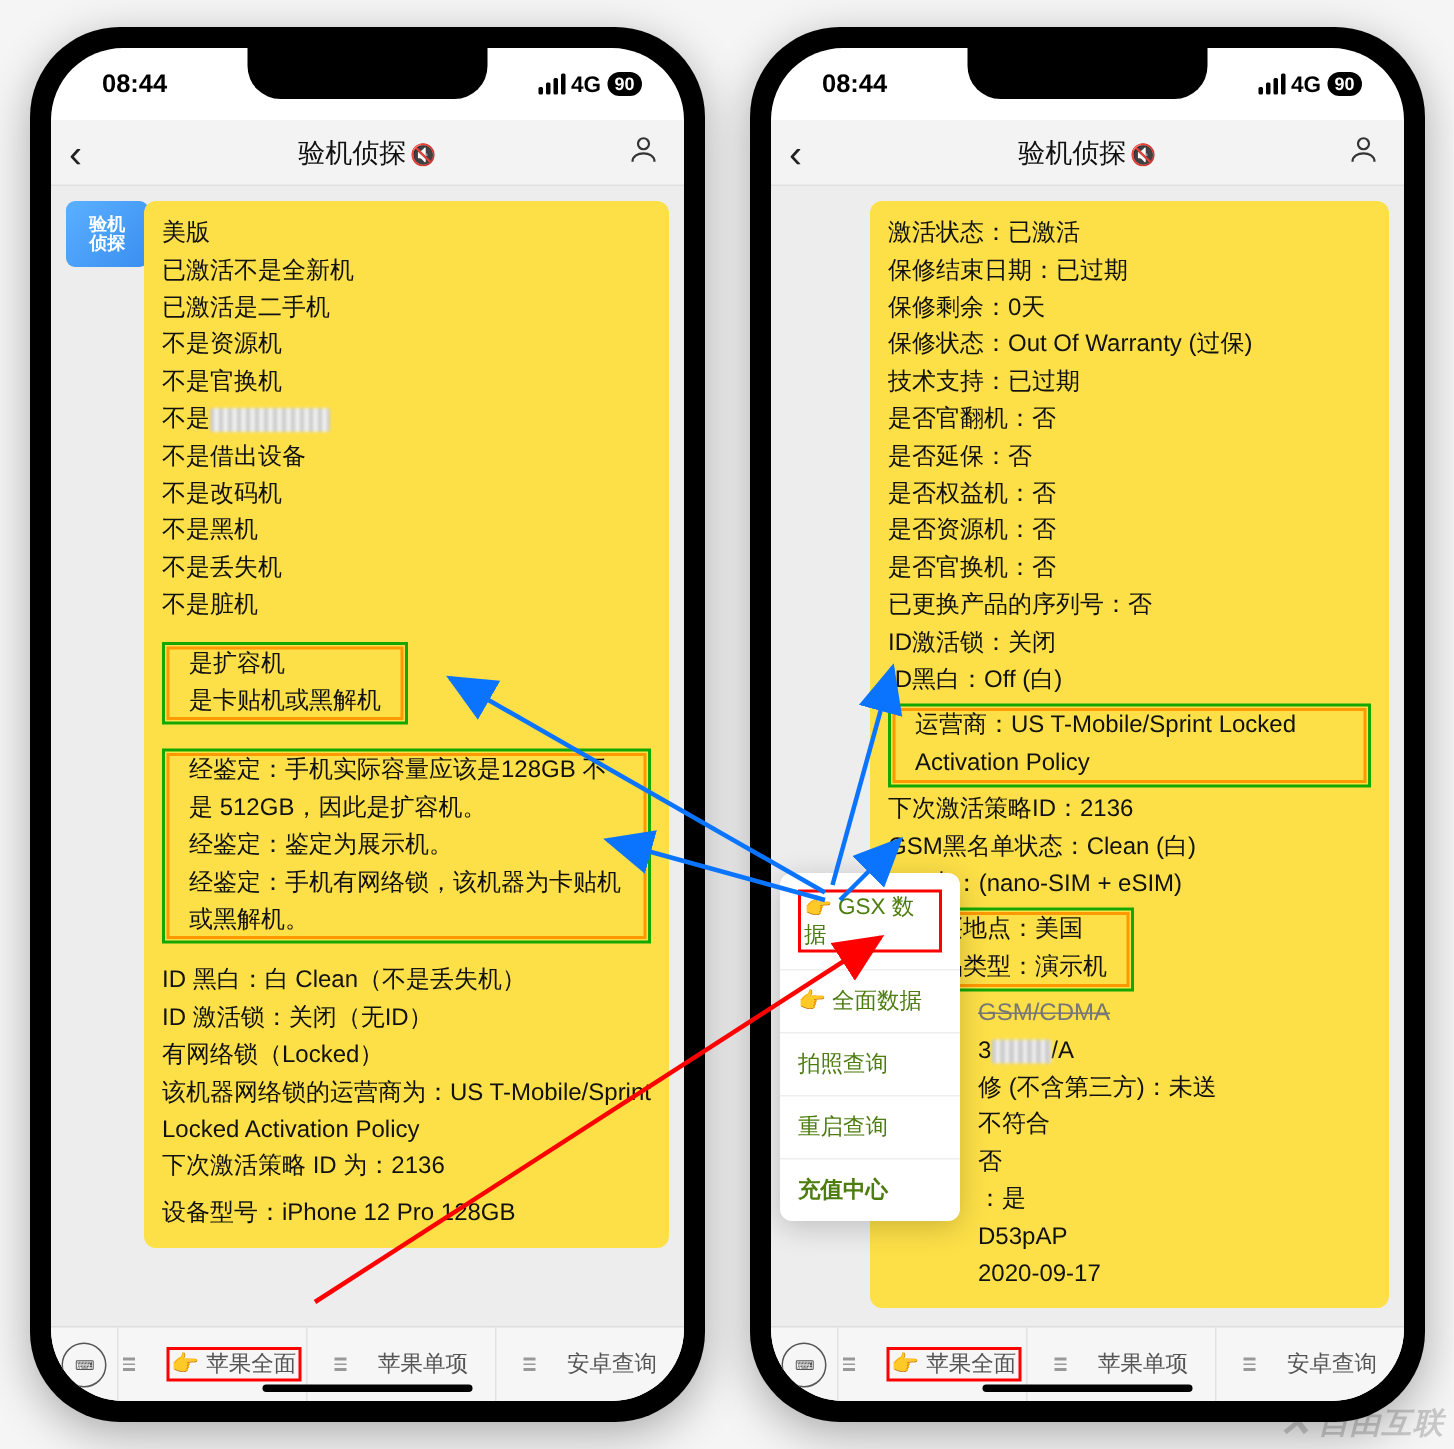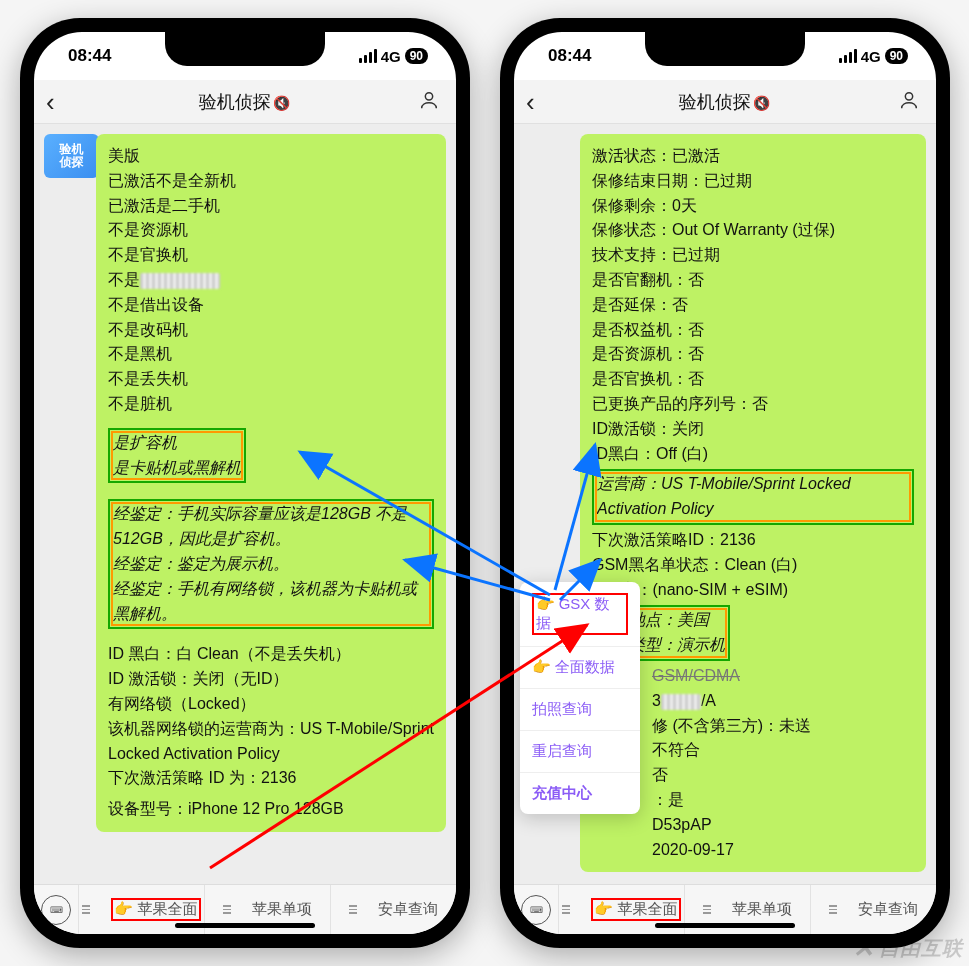--- a/index.html
+++ b/index.html
@@ -83,38 +83,37 @@
     position:absolute; left:10px; top:10px;
     width:55px; height:44px;
     background: linear-gradient(135deg,#5ab0ff,#3a8ef0);
     border-radius:6px;
     color:#fff; font-size:12px; font-weight:700;
     display:flex; align-items:center; justify-content:center;
     text-align:center; line-height:1.1;
     padding:2px;
   }
   .chat-bubble {
-    background:#bef264;
+    background:#fde047;
     border-radius:8px;
     margin-left:54px;
     padding:10px 12px;
     font-size:16px;
     color:#111;
     line-height:1.55;
     position:relative;
   }
   .chat-bubble.r2 { margin-left:0; }
   .highlight-box {
     border:2.5px solid #14a700;
     outline:2px solid #ff9900;
     outline-offset:-5px;
-    padding:1px 3px;
+    padding:1px 16px;
     margin:3px 0;
     display:inline-block;
-    font-style:italic;
   }
   .highlight-box.full { display:block; }
   .red-box {
     border:2.5px solid #ff0000;
     padding:0 2px;
     display:inline-block;
   }
   .footer {
     position:absolute; bottom:0; left:0; right:0;
     height:50px;
@@ -151,21 +150,21 @@
     bottom:120px;
     background:#fff;
     border-radius:8px;
     box-shadow:0 4px 20px rgba(0,0,0,0.2);
     width:120px;
     z-index:40;
   }
   .popup-item {
     padding:11px 12px;
     font-size:15px;
-    color:#8b5cf6;
+    color:#4d7c0f;
     border-bottom:1px solid #eee;
   }
   .popup-item:last-child { border-bottom:none;font-weight:bold; }
   .popup-item .emoji { margin-right:4px; }
   
   .arrow-layer {
     position:absolute; left:0; top:0; width:969px; height:966px;
     pointer-events:none; z-index:100;
   }
   .redacted {

